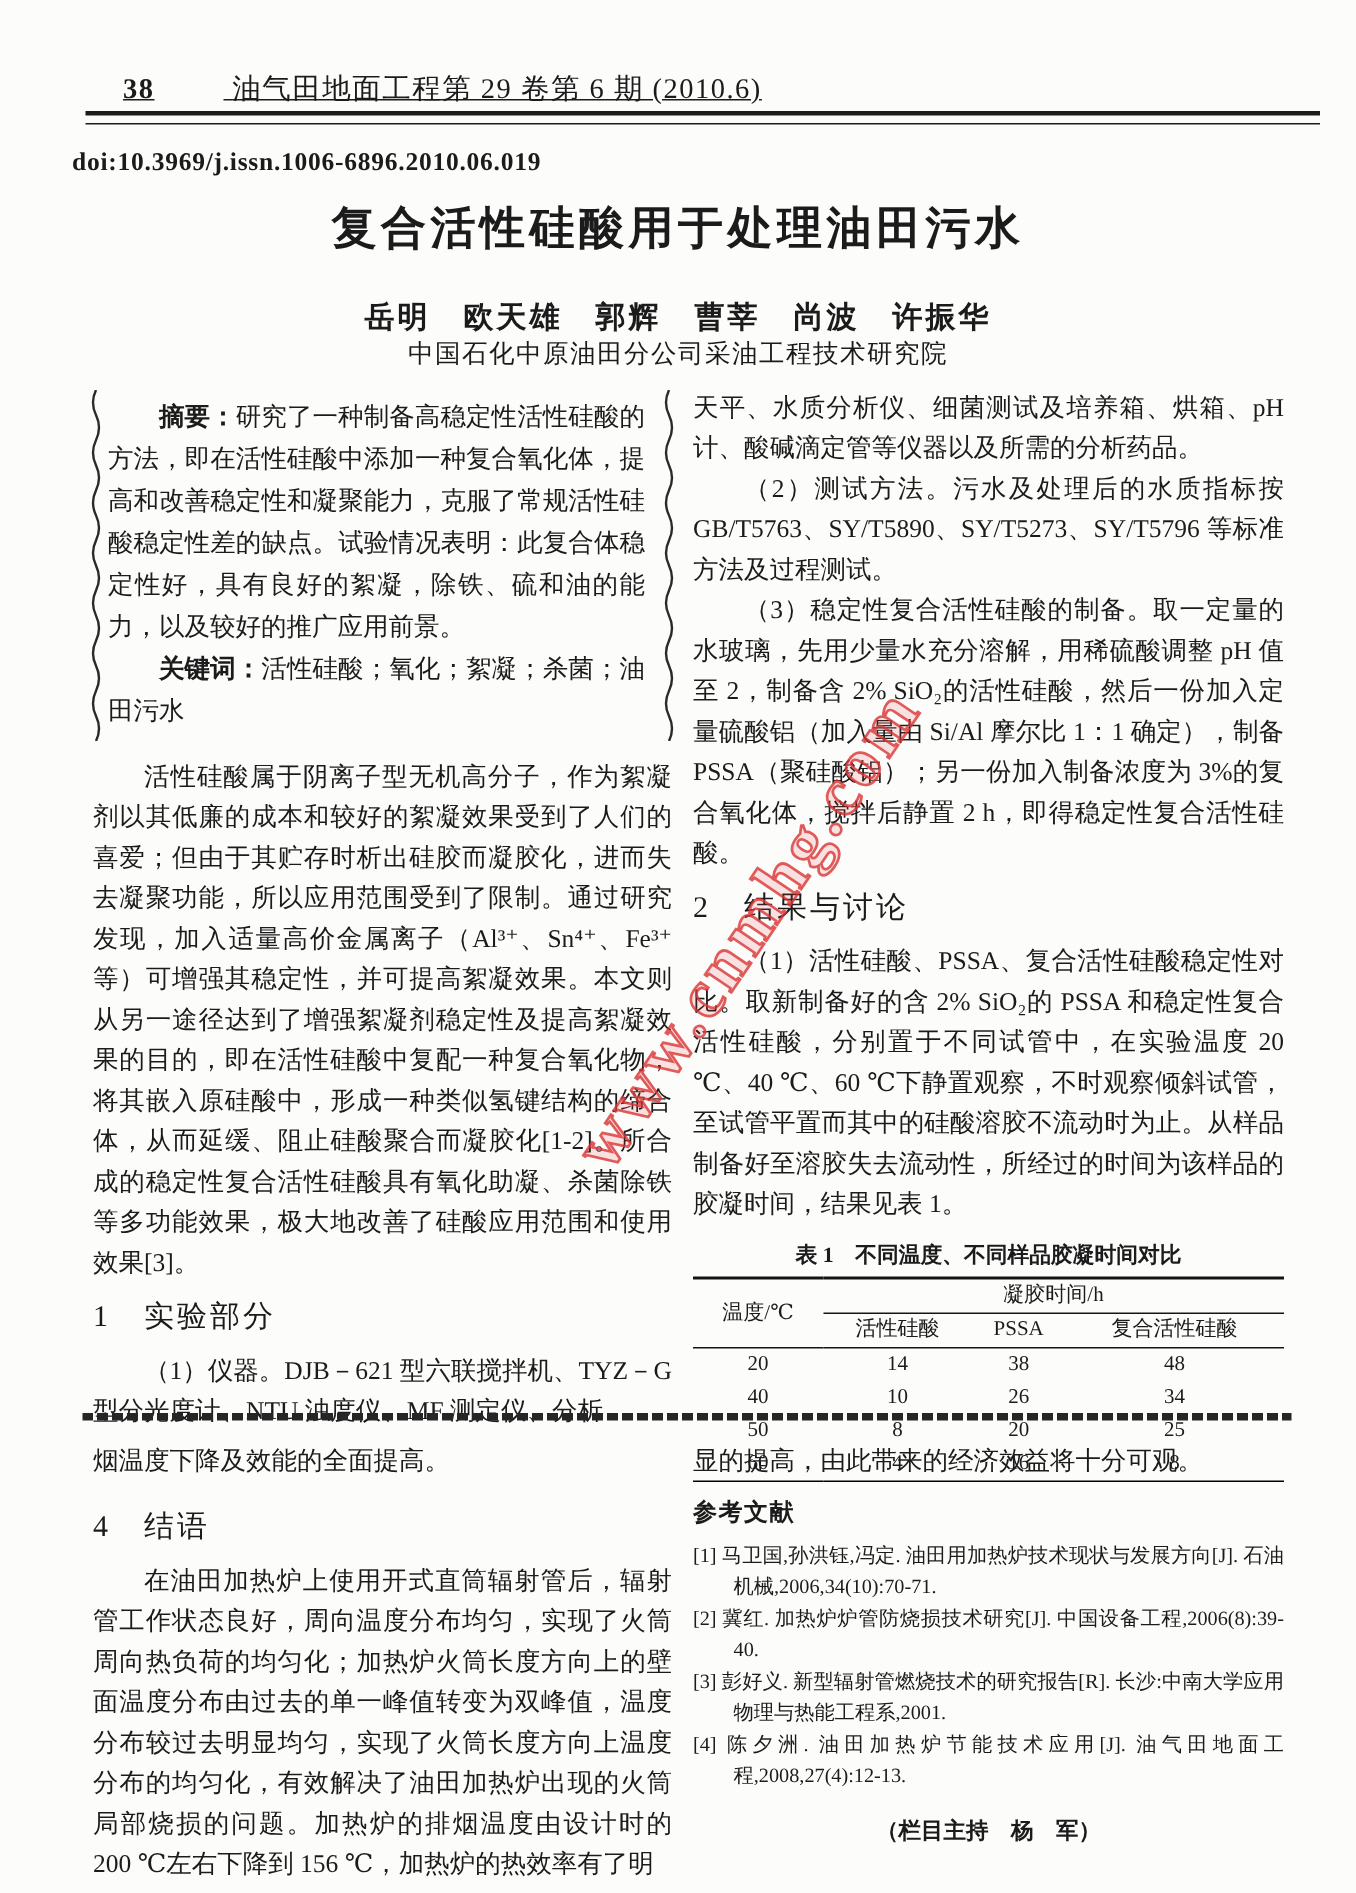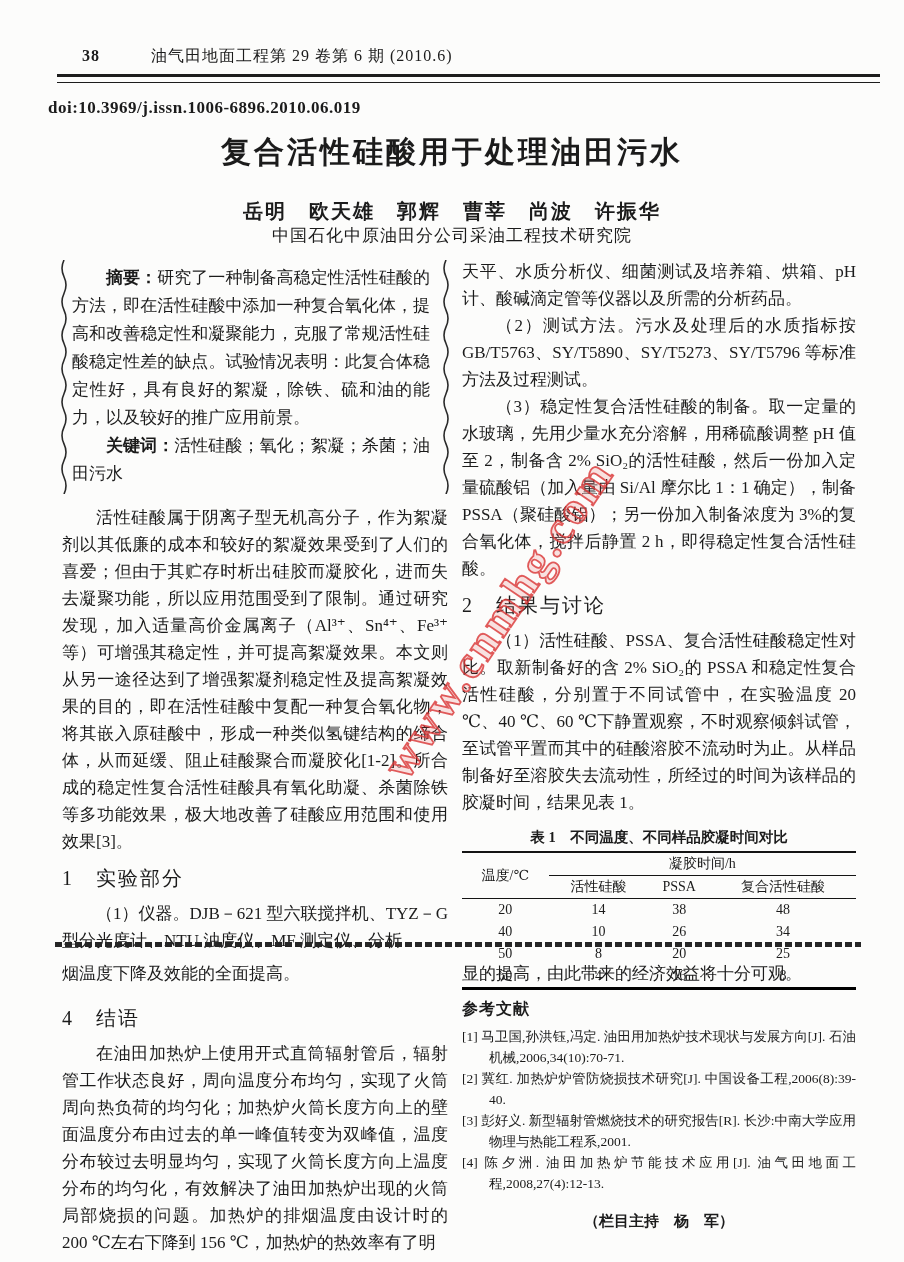--- a/index.html
+++ b/index.html
@@ -2,21 +2,21 @@
 <html><head>
 <meta charset="utf-8">
 <style>
   html,body{margin:0;padding:0;background:#e8e8e8;}
   .page{
     position:relative; width:904px; height:1262px; margin:0 auto;
     background:#fcfcfb; overflow:hidden; color:#1b1b1b;
     font-family:"Liberation Serif","DejaVu Serif",serif;
   }
   
-  .hdr{position:absolute; top:46px; left:82px; right:60px; font-size:16px; letter-spacing:1px;}
+  .hdr{position:absolute; top:46px; left:82px; right:60px; font-size:19px; letter-spacing:1px;text-decoration:underline;}
   .hdr .pgno{margin-right:46px; font-weight:bold;}
   .hdr-rule{position:absolute; top:74px; left:57px; width:823px; height:5px;
     border-top:3px solid #1c1c1c; border-bottom:1px solid #1c1c1c;}
   .doi{position:absolute; top:98px; left:48px; font-size:17px; font-weight:bold; letter-spacing:.5px;}
   .title{position:absolute; top:132px; left:0; width:100%; margin:0; text-align:center;
     font-size:30px; font-weight:bold; letter-spacing:3px;}
   .authors{position:absolute; top:198px; left:0; width:100%; text-align:center;
     font-size:20px; font-weight:bold; letter-spacing:2px;}
   .affil{position:absolute; top:224px; left:0; width:100%; text-align:center; font-size:17px; letter-spacing:1px;}
   
@@ -31,21 +31,21 @@
   .sec{margin:10px 0 8px 0; font-size:20px; font-weight:normal; letter-spacing:2px; text-align:left;}
   b.lbl{font-weight:bold;}
   
   .abs-box{position:relative; margin:2px 2px 10px 2px; padding:4px 16px 6px 8px; line-height:28px;}
   .abs-p{text-indent:2em;}
   .wavy{position:absolute; top:0; width:8px; height:100%;}
   .wavy-l{left:-4px;} .wavy-r{right:-4px;}
   
   .tcap{margin:8px 0 0 0; text-align:center; font-size:14.5px; font-weight:bold; text-indent:0;}
   table.t1{width:100%; border-collapse:collapse; font-size:14px; line-height:20px;
-    border-top:2px solid #141414; border-bottom:3px solid #000000; text-align:center;}
+    border-top:2px solid #141414; border-bottom:1px solid #000000; text-align:center;}
   table.t1 th{font-weight:normal; padding:1px 2px;}
   table.t1 td{padding:1px 2px;}
   th.c1{width:22%; border-bottom:1px solid #141414;}
   th.grp{border-bottom:1px solid #141414;}
   tr.sub th{border-bottom:1px solid #141414;}
   
   .article-divider{position:absolute; top:942px; left:55px; width:806px; height:5px;
     background:repeating-linear-gradient(90deg,#262626 0 7px,rgba(0,0,0,0) 7px 10px);}
   
   .ref-head{margin:8px 0 4px 0; font-size:16px; font-weight:bold; letter-spacing:1px; text-align:left;}

